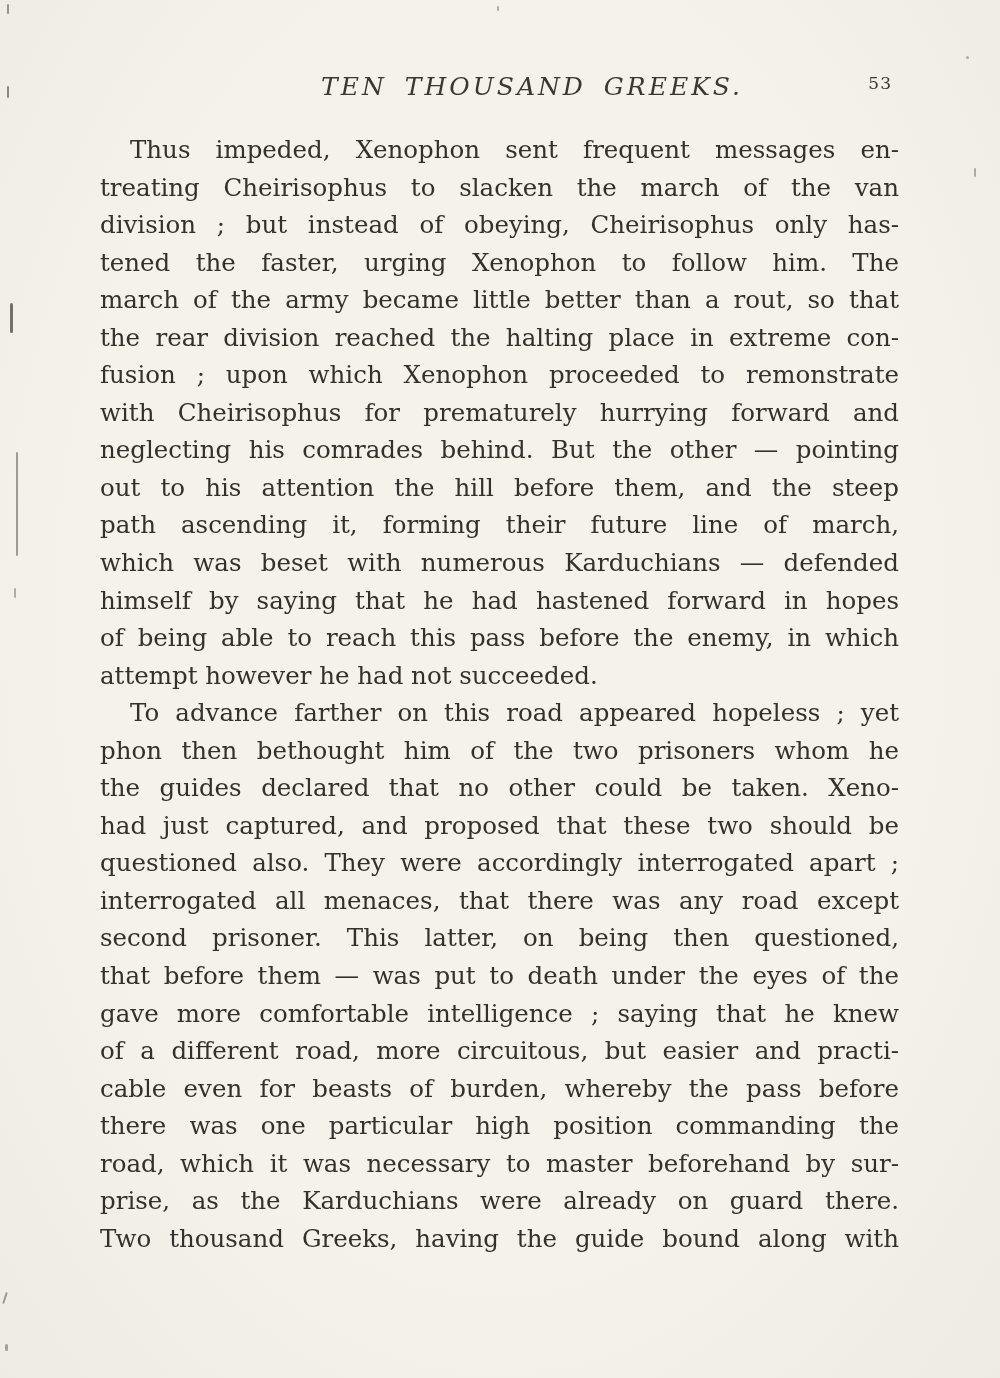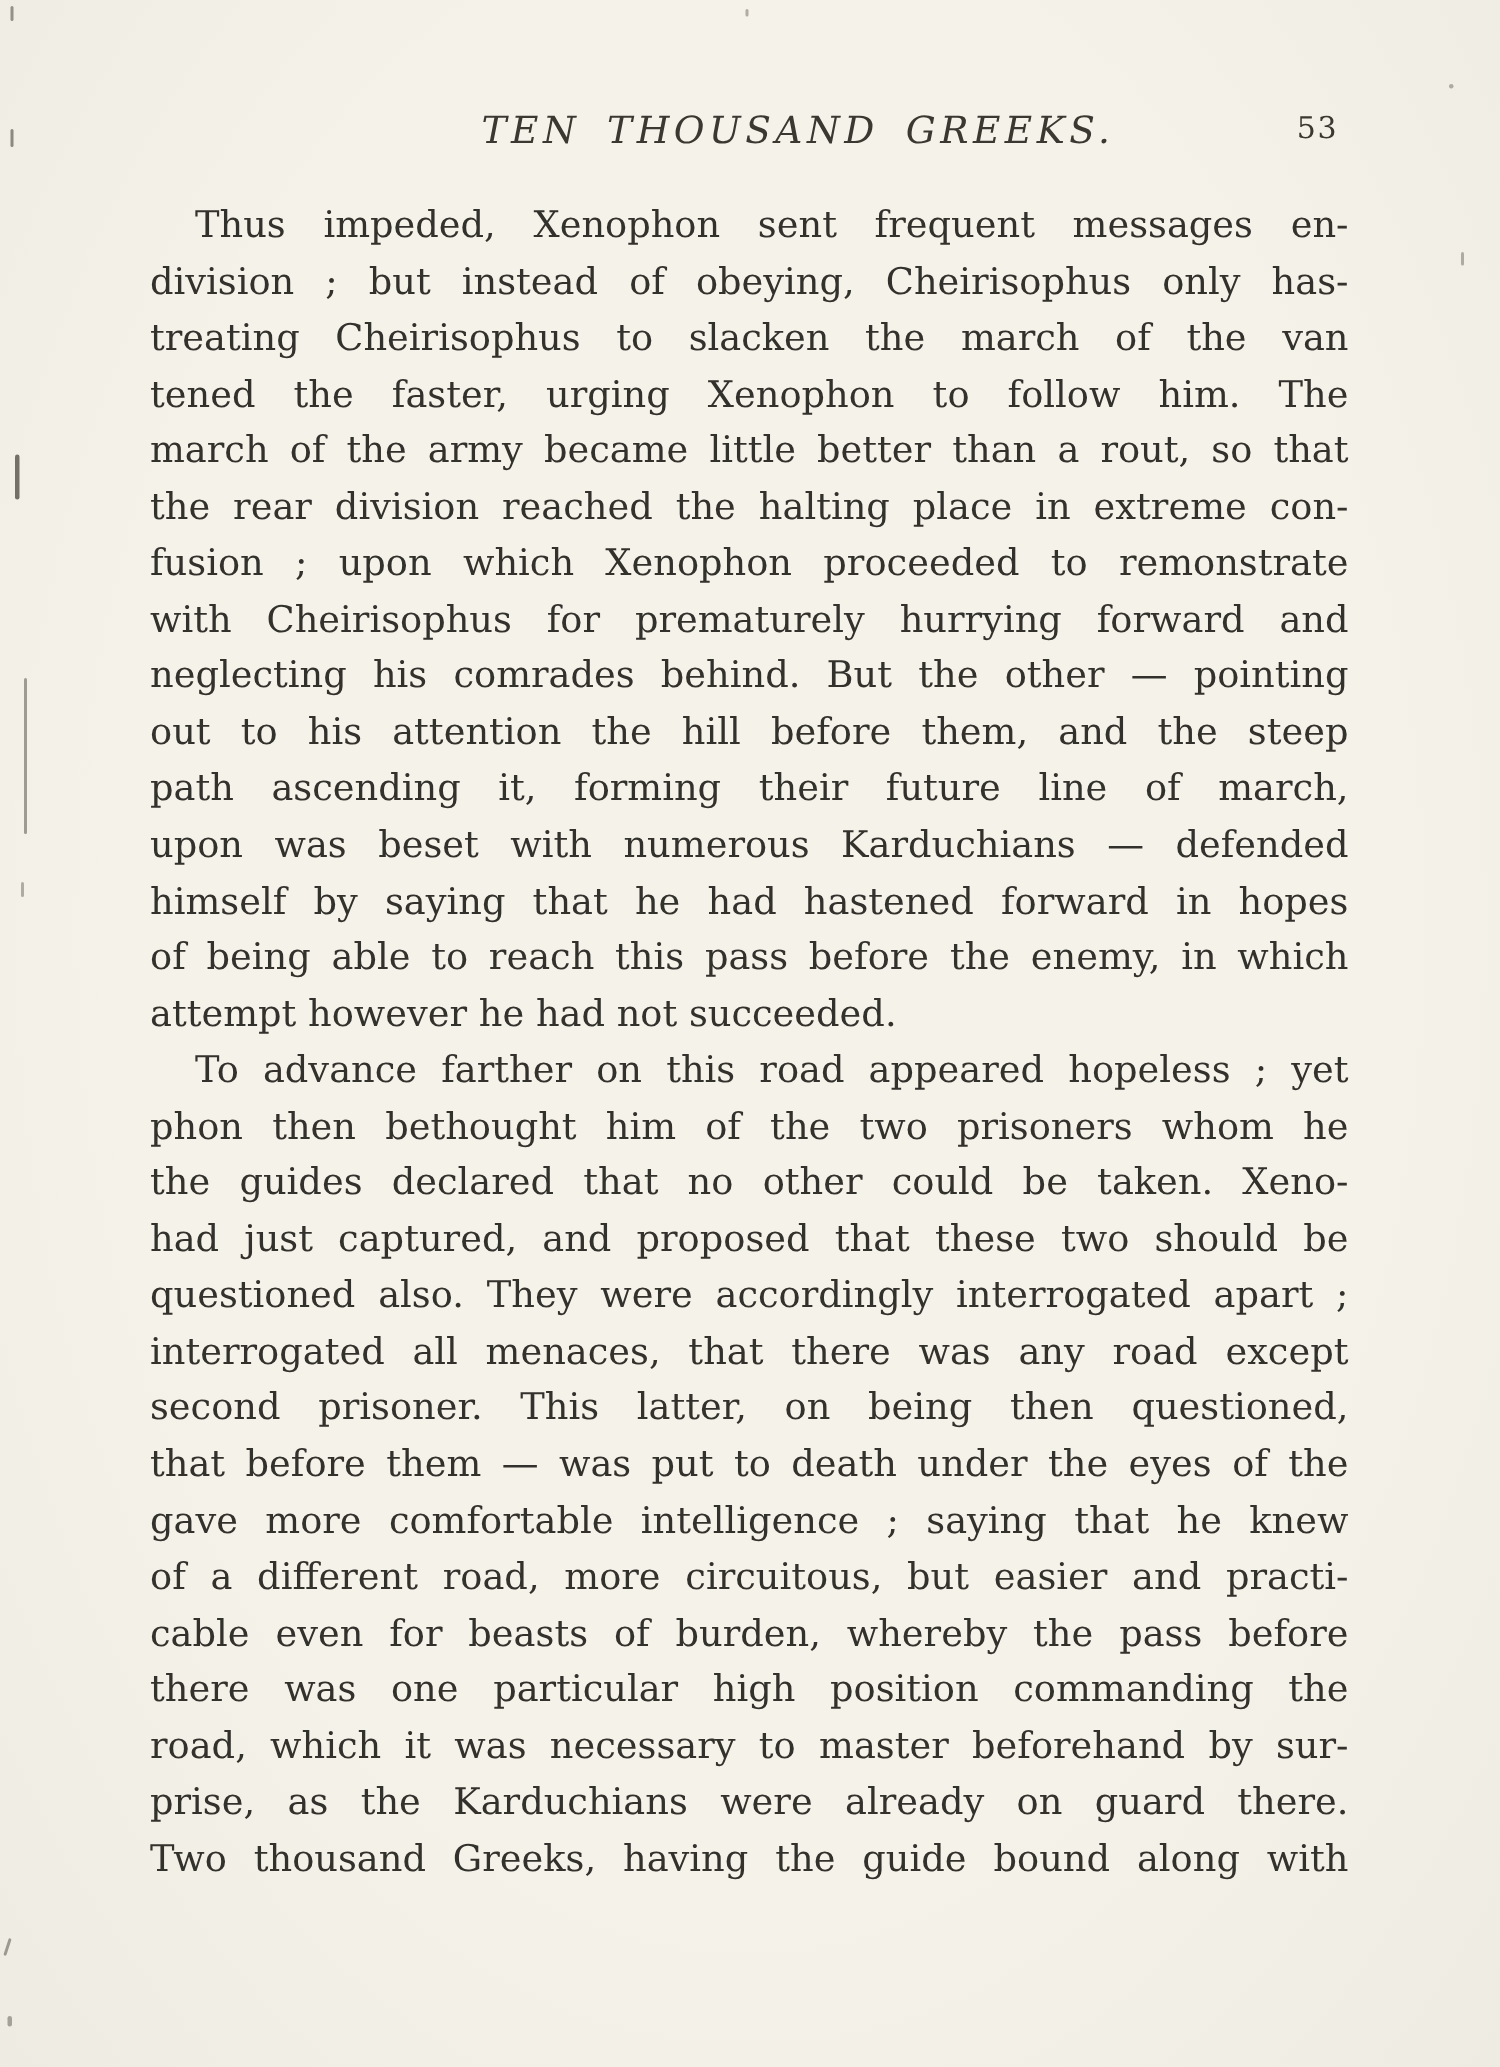--- a/index.html
+++ b/index.html
@@ -35,21 +35,21 @@
     font-size: 25px;
     letter-spacing: 3px;
     word-spacing: 7px;
     color: #3a3831;
     padding-left: 32px;
   }
   .page-number {
     position: absolute;
     right: 108px;
     top: 1px;
-    font-size: 20px;
+    font-size: 17px;
     letter-spacing: 1px;
     color: #3a3831;
   }
   
   .page-body {
     position: absolute;
     top: 131px;
     left: 100px;
     width: 799px;
     font-size: 24.5px;
@@ -78,31 +78,31 @@
 
   <div class="running-head">
     <div class="running-title">TEN THOUSAND GREEKS.</div>
     <div class="page-number">53</div>
   </div>
 
   <div class="page-body">
 
   <div class="paragraph">
         <div class="line indent">Thus impeded, Xenophon sent frequent messages en-</div>
+        <div class="line">treating Cheirisophus to slacken the march of the van</div>
         <div class="line">division ; but instead of obeying, Cheirisophus only has-</div>
-        <div class="line">treating Cheirisophus to slacken the march of the van</div>
         <div class="line">tened the faster, urging Xenophon to follow him. The</div>
         <div class="line">march of the army became little better than a rout, so that</div>
         <div class="line">the rear division reached the halting place in extreme con-</div>
         <div class="line">fusion ; upon which Xenophon proceeded to remonstrate</div>
         <div class="line">with Cheirisophus for prematurely hurrying forward and</div>
         <div class="line">neglecting his comrades behind. But the other — pointing</div>
         <div class="line">out to his attention the hill before them, and the steep</div>
         <div class="line">path ascending it, forming their future line of march,</div>
-        <div class="line">upon was beset with numerous Karduchians — defended</div>
+        <div class="line">which was beset with numerous Karduchians — defended</div>
         <div class="line">himself by saying that he had hastened forward in hopes</div>
         <div class="line">of being able to reach this pass before the enemy, in which</div>
         <div class="line flush-last">attempt however he had not succeeded.</div>
       </div>
       <div class="paragraph">
         <div class="line indent">To advance farther on this road appeared hopeless ; yet</div>
         <div class="line">phon then bethought him of the two prisoners whom he</div>
         <div class="line">the guides declared that no other could be taken. Xeno-</div>
         <div class="line">had just captured, and proposed that these two should be</div>
         <div class="line">questioned also. They were accordingly interrogated apart ;</div>

